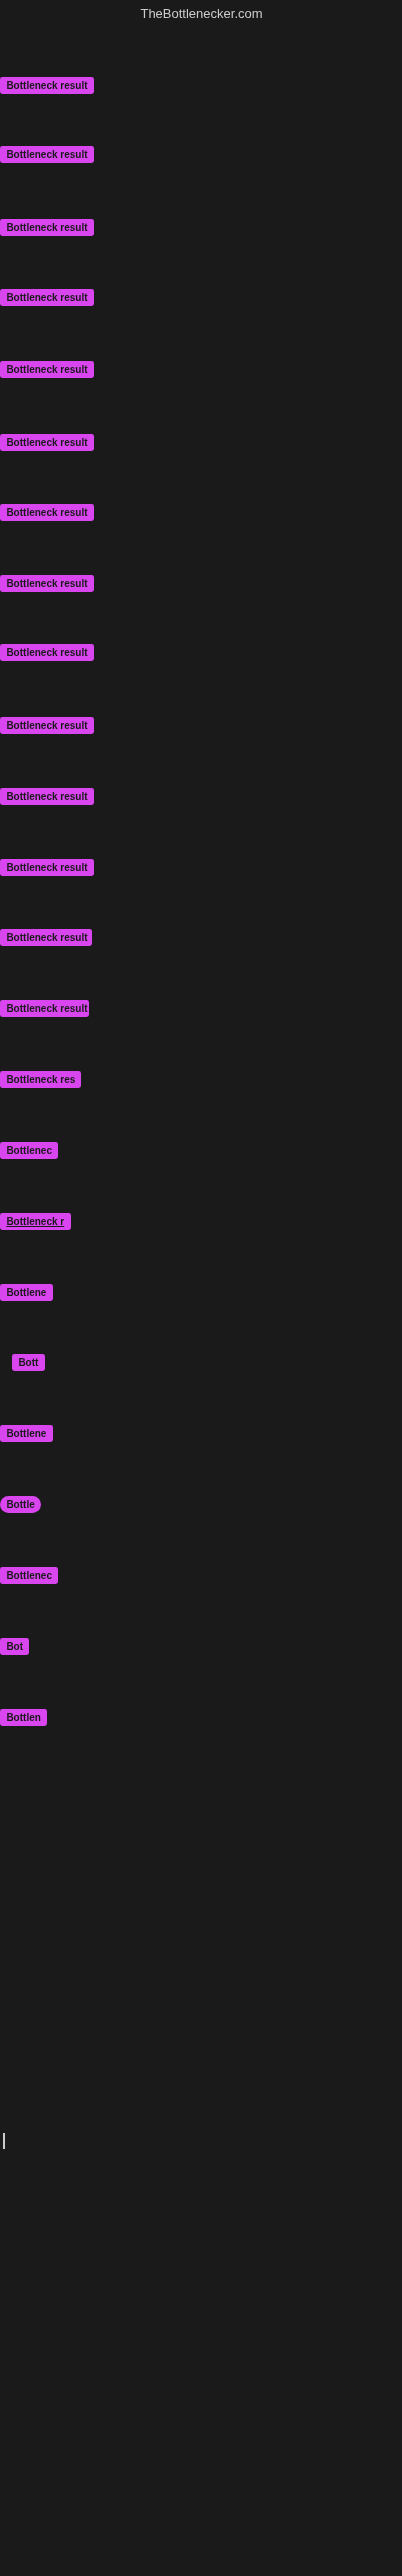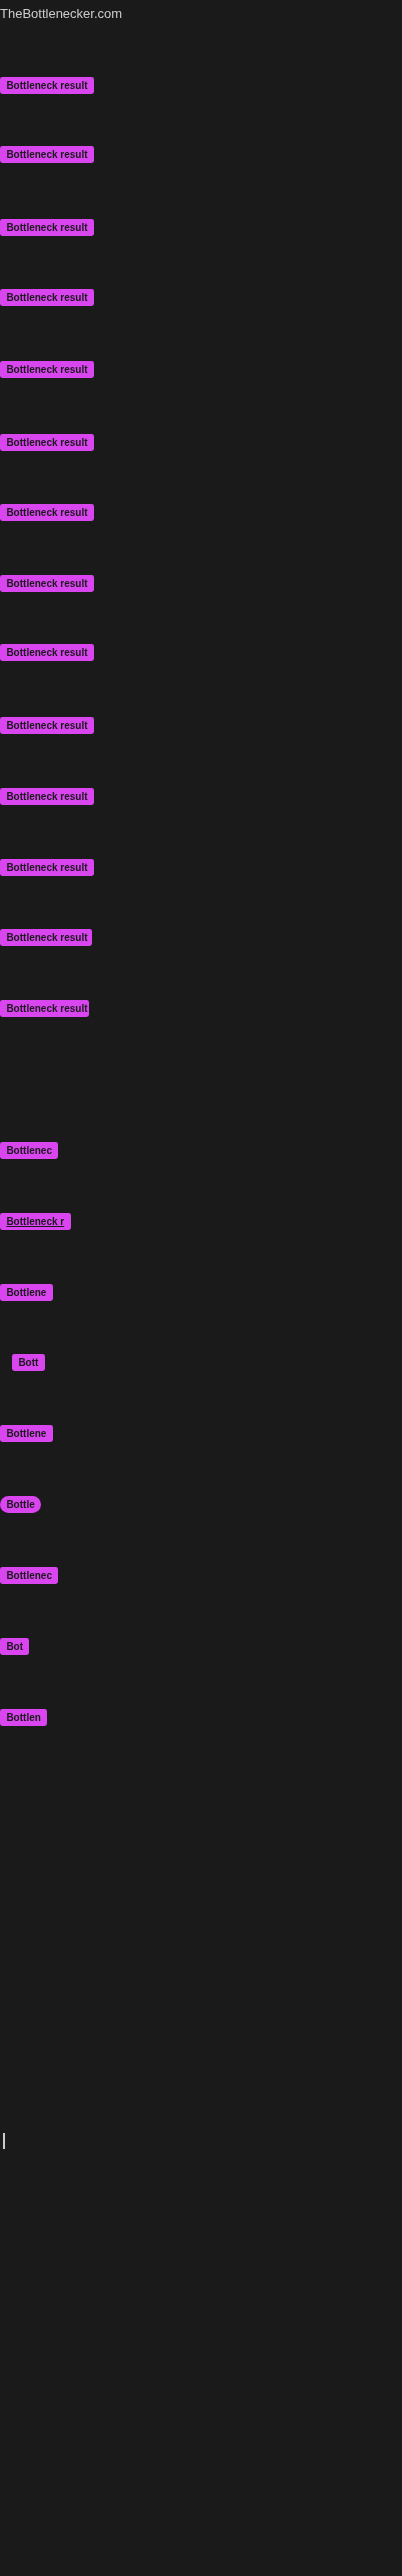--- a/index.html
+++ b/index.html
@@ -10,20 +10,21 @@
 
     body {
       width: 403px;
       min-height: 2576px;
       background-color: #1a1a1a;
       font-family: Arial, sans-serif;
       position: relative;
     }
 
     .site-title {
+      text-align: center;
       color: #cccccc;
       font-size: 13px;
       padding: 6.4px 0 9.7px 0;
       font-weight: normal;
     }
 
     .bottleneck-badge {
       display: inline-block;
       background-color: #d946ef;
       color: #1a1a1a;
@@ -56,20 +57,21 @@
     <div style="position: absolute; top: 330px; left: 0px; width: 100%;"><span class="bottleneck-badge" style="max-width: 109px;">Bottleneck result</span></div>
     <div style="position: absolute; top: 403px; left: 0px; width: 100%;"><span class="bottleneck-badge" style="max-width: 108px;">Bottleneck result</span></div>
     <div style="position: absolute; top: 473px; left: 0px; width: 100%;"><span class="bottleneck-badge" style="max-width: 106px;">Bottleneck result</span></div>
     <div style="position: absolute; top: 544px; left: 0px; width: 100%;"><span class="bottleneck-badge" style="max-width: 105px;">Bottleneck result</span></div>
     <div style="position: absolute; top: 613px; left: 0px; width: 100%;"><span class="bottleneck-badge" style="max-width: 103px;">Bottleneck result</span></div>
     <div style="position: absolute; top: 686px; left: 0px; width: 100%;"><span class="bottleneck-badge" style="max-width: 101px;">Bottleneck result</span></div>
     <div style="position: absolute; top: 757px; left: 0px; width: 100%;"><span class="bottleneck-badge" style="max-width: 98px;">Bottleneck result</span></div>
     <div style="position: absolute; top: 828px; left: 0px; width: 100%;"><span class="bottleneck-badge" style="max-width: 95px;">Bottleneck result</span></div>
     <div style="position: absolute; top: 898px; left: 0px; width: 100%;"><span class="bottleneck-badge" style="max-width: 92px;">Bottleneck result</span></div>
     <div style="position: absolute; top: 969px; left: 0px; width: 100%;"><span class="bottleneck-badge" style="max-width: 89px;">Bottleneck result</span></div>
+    <div style="position: absolute; top: 1040px; left: 0px; width: 100%;"><span class="bottleneck-badge" style="max-width: 81px;">Bottleneck res</span></div>
     <div style="position: absolute; top: 1111px; left: 0px; width: 100%;"><span class="bottleneck-badge" style="max-width: 64px;">Bottlenec</span></div>
     <div style="position: absolute; top: 1182px; left: 0px; width: 100%;"><span class="bottleneck-badge" style="max-width: 71px; text-decoration: underline;">Bottleneck r</span></div>
     <div style="position: absolute; top: 1253px; left: 0px; width: 100%;"><span class="bottleneck-badge" style="max-width: 58px;">Bottlene</span></div>
     <div style="position: absolute; top: 1323px; left: 12px; width: 100%;"><span class="bottleneck-badge" style="max-width: 36px;">Bott</span></div>
     <div style="position: absolute; top: 1394px; left: 0px; width: 100%;"><span class="bottleneck-badge" style="max-width: 58px;">Bottlene</span></div>
     <div style="position: absolute; top: 1465px; left: 0px; width: 100%;"><span class="bottleneck-badge" style="max-width: 47px; border-radius: 9px;">Bottle</span></div>
     <div style="position: absolute; top: 1536px; left: 0px; width: 100%;"><span class="bottleneck-badge" style="max-width: 63px;">Bottlenec</span></div>
     <div style="position: absolute; top: 1678px; left: 0px; width: 100%;"><span class="bottleneck-badge" style="max-width: 52px;">Bottlen</span></div>
     <div style="position: absolute; top: 1607px; left: 0px; width: 100%;"><span class="bottleneck-badge" style="max-width: 31px;">Bot</span></div>
   </div>

